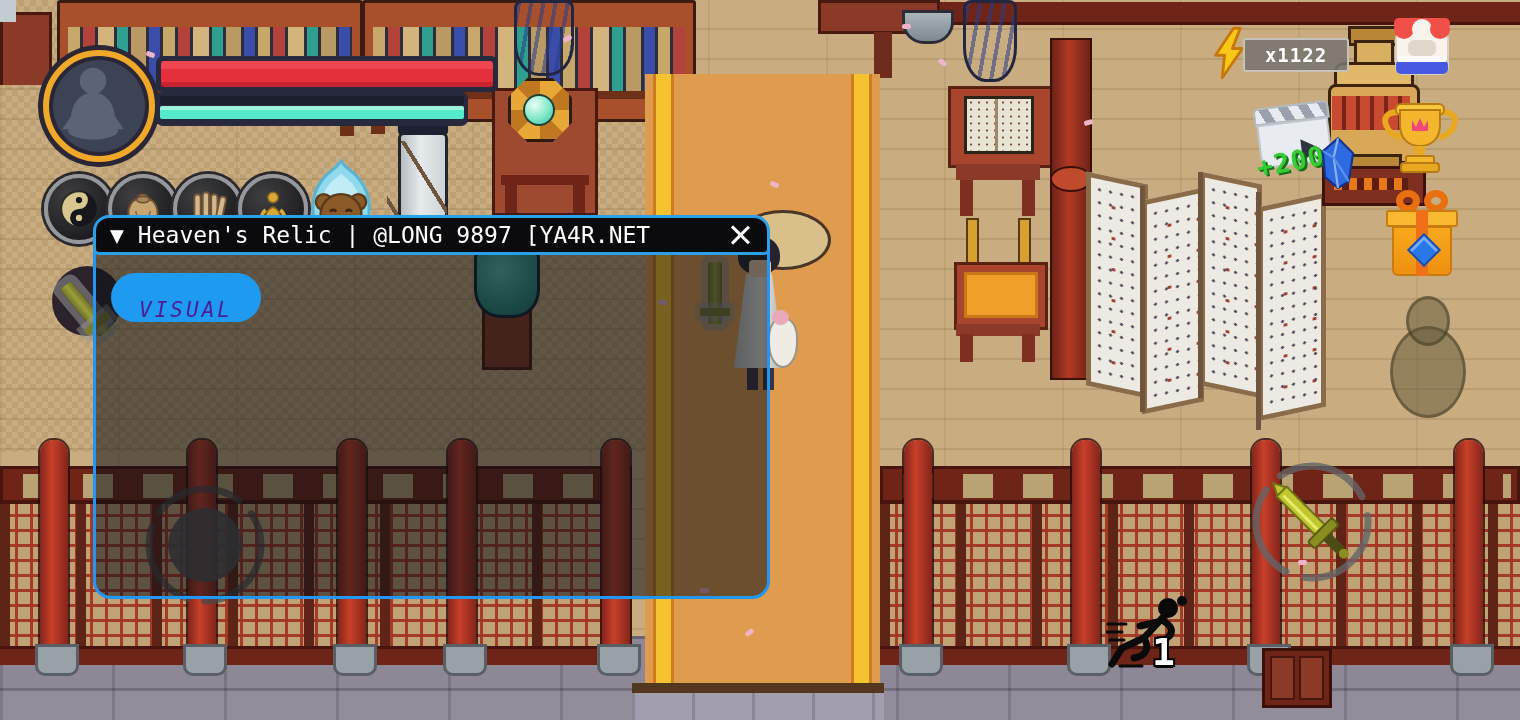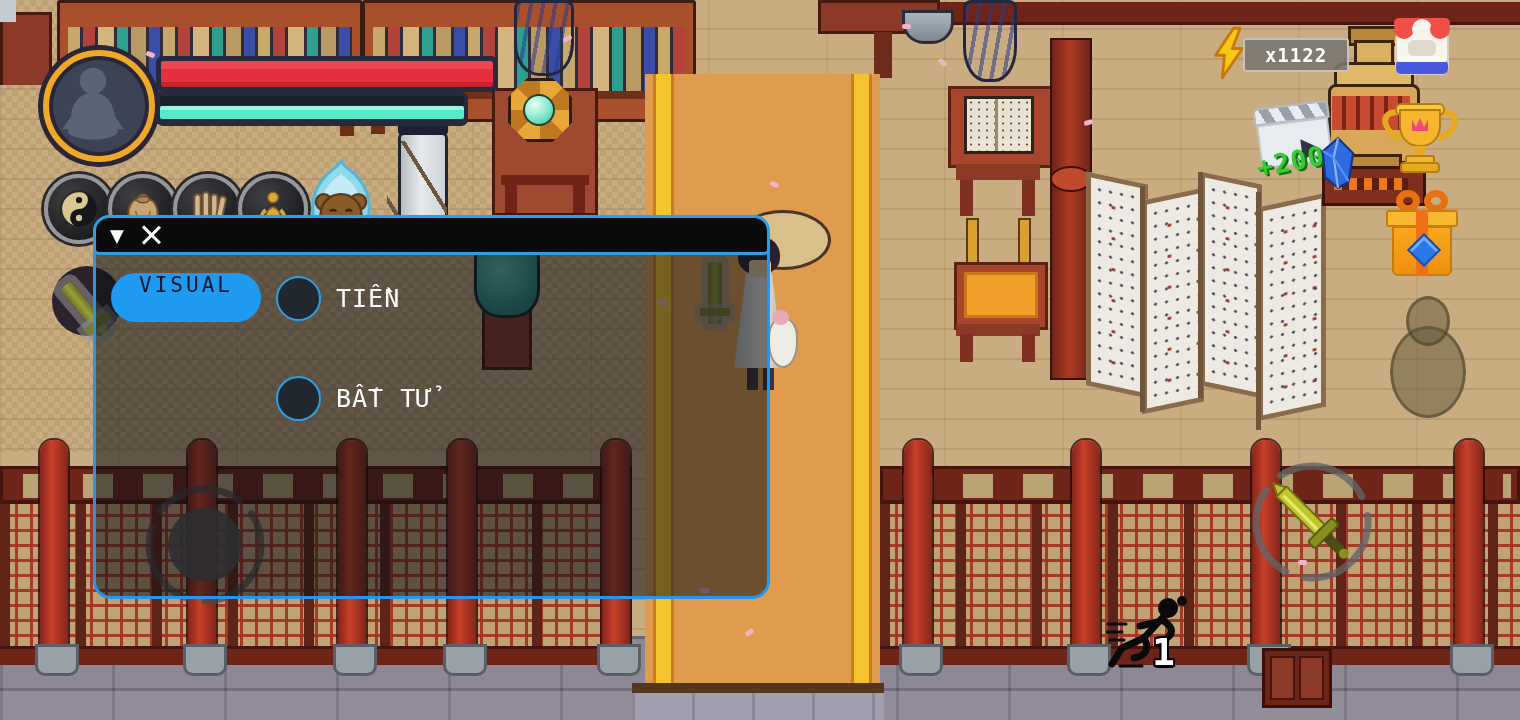--- a/index.html
+++ b/index.html
@@ -190,22 +190,22 @@
   
   .panel{left:93px;top:215px;width:677px;height:384px;background:rgba(13,16,22,.55);
     border:3px solid #2196f3;border-radius:18px;box-sizing:border-box;}
   .titlebar{position:absolute;left:-3px;top:-3px;width:677px;height:40px;background:#0b0b0d;
     border:3px solid #2b9fe8;border-radius:16px 16px 6px 6px;box-sizing:border-box;
     display:flex;align-items:center;color:#fff;font-size:23px;padding:0 14px;gap:14px;}
   .titlebar .ttl{flex:1;white-space:nowrap;overflow:hidden;}
   .closex{position:relative;width:26px;height:26px;cursor:pointer;flex:0 0 26px;}
   .closex:before,.closex:after{content:"";position:absolute;left:12px;top:1px;width:2.5px;height:24px;background:#fff;}
   .closex:before{transform:rotate(45deg)}.closex:after{transform:rotate(-45deg)}
-  .tab{position:absolute;left:15px;display:flex;align-items:flex-start;justify-content:center;
-    color:#0f172a;letter-spacing:3px;cursor:pointer;box-sizing:border-box;}
+  .tab{position:absolute;left:15px;display:flex;align-items:flex-end;justify-content:center;
+    color:#4c1d95;letter-spacing:3px;cursor:pointer;box-sizing:border-box;font-style:italic;}
   .tab-active{top:55px;width:150px;height:49px;background:#1e9bf0;border-radius:25px;font-size:21px;}
   .tab-idle{top:117px;width:152px;height:53px;border:2px solid #2b9fe8;border-radius:27px;font-size:22px;background:rgba(20,30,40,.15);}
   .opt{position:absolute;left:180px;display:flex;align-items:center;gap:15px;}
   .o1{top:58px}.o2{top:107px}.o3{top:158px}
   .optc{width:45px;height:45px;border-radius:50%;background:rgba(22,32,44,.85);border:2.5px solid #2b9fe8;box-sizing:border-box;cursor:pointer;}
   .optl{color:#fff;font-size:25px;letter-spacing:1px;}
 </style>
 </head>
 <body>
 
@@ -477,28 +477,21 @@
     <circle cx="76" cy="5" r="5" fill="#0a0a0a"></circle>
     <g stroke="#0a0a0a" stroke-width="3" stroke-linecap="round">
       <path d="M2 28H20M0 36h16M4 44h14M14 70h22"></path>
     </g>
   </svg>
   <div class="a dashnum">1</div>
 
   <div class="a panel">
     <div class="titlebar">
       <span>▼</span>
+      <span class="ttl">Heaven's Relic | @LONG 9897 [YA4R.NET</span>
       <span class="closex"></span>
     </div>
     <div class="tab tab-active">
       <span>VISUAL</span>
     </div>
-    <div class="opt o1">
-      <div class="optc"></div>
-      <div class="optl">TIỀN</div>
-    </div>
-    <div class="opt o3">
-      <div class="optc"></div>
-      <div class="optl">BẤT TỬ</div>
-    </div>
   </div>
 
 </div>
 
 </body></html>

